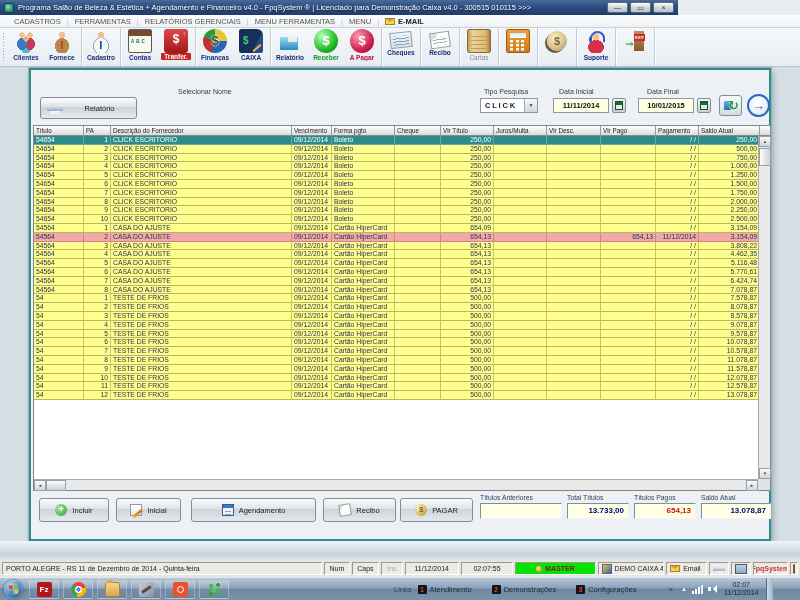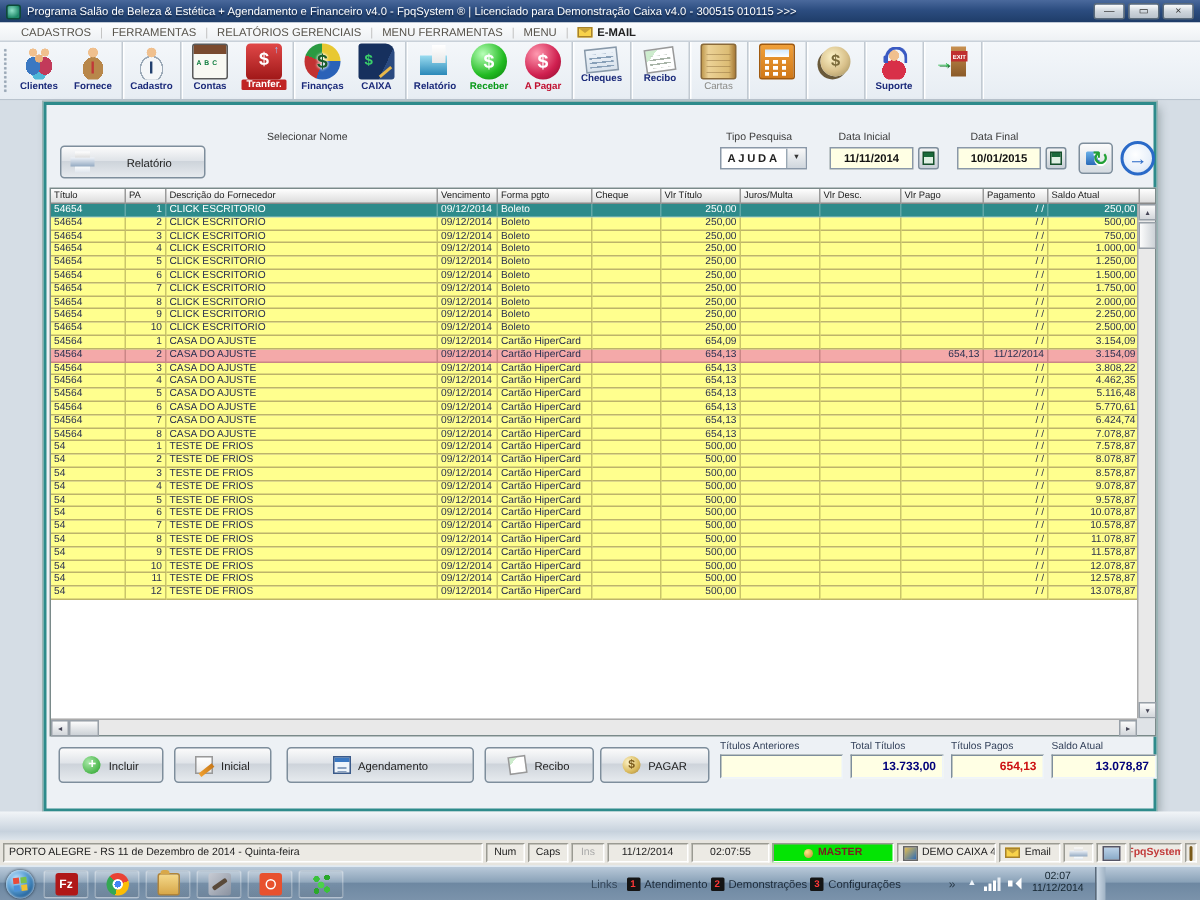--- a/index.html
+++ b/index.html
@@ -1,21 +1,21 @@
 <!DOCTYPE html>
 <html><head>
 <meta charset="utf-8">
 <style>
   *{margin:0;padding:0;box-sizing:border-box}
   html,body{width:800px;height:600px;overflow:hidden}
   body{font-family:"Liberation Sans","DejaVu Sans",sans-serif}
   #screen{position:relative;width:800px;height:600px;background:#e9edf2;overflow:hidden}
 
   
-  #titlebar{position:absolute;left:0;top:0;width:800px;height:15px;
+  #titlebar{position:absolute;left:0;top:0;width:678px;height:15px;
     background:linear-gradient(#4a699c,#2c4d80 45%,#1e3c68);display:flex;align-items:center;padding:0 4px}
   .app-icon{width:10px;height:10px;border-radius:2px;margin-right:4px;
     background:radial-gradient(circle at 3px 3px,#8fe0c8,#1f8a6a 70%);border:1px solid #0d4a38;flex:0 0 auto}
   #title-text{color:#fff;font-size:7.5px;white-space:nowrap;overflow:hidden;text-shadow:0 1px 1px #10203a;flex:1}
   .winbtns{display:flex;gap:2px;flex:0 0 auto}
   .winbtn{width:21px;height:11px;border:1px solid #5a6a7a;border-radius:2px;
     background:linear-gradient(#fdfdfd,#cfd6dd 50%,#b9c2cc);font-size:7px;line-height:9px;text-align:center;color:#333}
 
   
   #menubar{position:absolute;left:0;top:15px;width:800px;height:13px;background:linear-gradient(#fcfdfe,#eef1f4);
@@ -424,21 +424,21 @@
 
       <button id="report-btn">
         <span class="printer-icon"></span>
         <span class="lbl">Relatório</span>
       </button>
 
       <span class="flabel" style="left:147px;top:18px">Selecionar Nome</span>
 
       <span class="flabel" style="left:453px;top:18px">Tipo  Pesquisa</span>
       <div class="combo" id="combo-type">
-        <span>AJUDA</span>
+        <span>CLICK</span>
       </div>
 
       <span class="flabel" style="left:528px;top:18px">Data Inicial</span>
       <div class="datef" style="left:522px;top:28px">11/11/2014</div>
       <span class="cal-btn" style="left:581px;top:28px"></span>
 
       <span class="flabel" style="left:616px;top:18px">Data Final</span>
       <div class="datef" style="left:607px;top:28px">10/01/2015</div>
       <span class="cal-btn" style="left:666px;top:28px"></span>
 
@@ -975,21 +975,21 @@
         </div>
         <div class="task-btn">
           <span class="ti ti-image-viewer"></span>
         </div>
         <div class="task-btn">
           <span class="ti ti-green-app"></span>
         </div>
       </div>
     <div id="links-bar">
       <span id="links-label">Links</span>
-      <span style="display:flex;align-items:center;gap:2px">
+      <span style="display:flex;align-items:center;gap:20px">
           <span class="link-item">
             <span class="link-num">1</span>
             <span class="link-label">Atendimento</span>
           </span>
           <span class="link-item">
             <span class="link-num">2</span>
             <span class="link-label">Demonstrações</span>
           </span>
           <span class="link-item">
             <span class="link-num">3</span>

